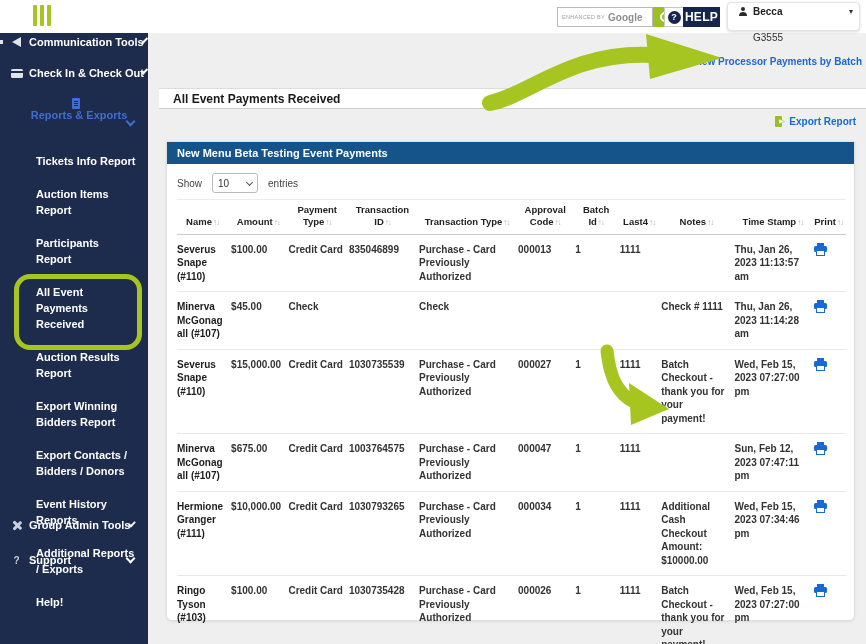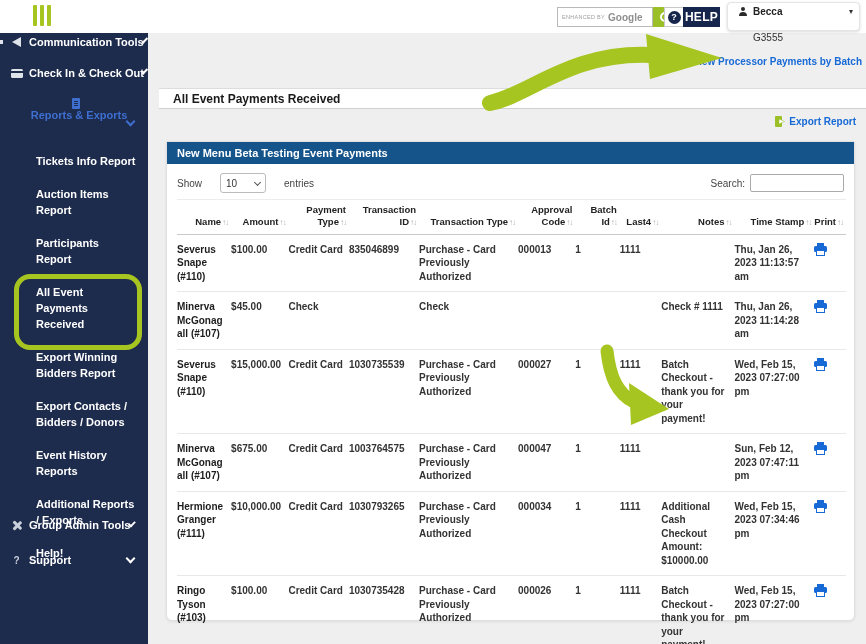--- a/index.html
+++ b/index.html
@@ -55,27 +55,27 @@
   .sub-item.circled::before{content:'';position:absolute;left:-22px;top:-10px;width:118px;height:calc(100% + 18px);border:5px solid #a6c521;border-radius:16px;pointer-events:none;}
   .bottom-items{position:absolute;left:10px;right:0;top:486px;}
   .bottom-items .top-item{margin-bottom:23px;}
   
   .main{position:absolute;left:148px;top:33px;width:718px;height:611px;background:#efefef;}
   .processor-link{position:absolute;right:4px;top:23px;font-size:10px;font-weight:bold;color:#1769d6;cursor:pointer;white-space:nowrap;}
   .title-strip{position:absolute;left:11px;top:55px;right:0;height:21px;background:#fff;border-top:1px solid #dcdcdc;border-bottom:1px solid #cfcfcf;display:flex;align-items:center;padding-left:14px;font-size:12px;font-weight:bold;color:#1a1a1a;box-sizing:border-box;}
   .export-link{position:absolute;right:10px;top:83px;font-size:10px;font-weight:bold;color:#1769d6;cursor:pointer;display:flex;align-items:center;gap:4px;}
   .table-card{position:absolute;left:18px;top:108px;width:689px;height:480px;background:#fff;border:1px solid #e0e0e0;border-radius:0 0 6px 6px;box-shadow:0 1px 3px rgba(0,0,0,.08);box-sizing:border-box;}
   .table-head-bar{height:22px;background:#15548b;color:#fff;font-size:11px;font-weight:bold;display:flex;align-items:center;padding-left:10px;}
-  .controls{display:flex;align-items:center;padding:9px 10px 5px;font-size:10px;color:#444;gap:8px;}
+  .controls{display:flex;align-items:center;padding:9px 10px 5px;font-size:10px;color:#444;}
   .pagesize{border:1px solid #bbb;border-radius:3px;width:34px;height:18px;display:flex;align-items:center;justify-content:space-between;padding:0 5px;margin:0 10px;color:#333;cursor:pointer;background:#fff;}
   .pagesize .chev2{width:4px;height:4px;border-right:1.5px solid #555;border-bottom:1.5px solid #555;transform:rotate(45deg);margin-top:-2px;}
   .search-group{margin-left:auto;display:flex;align-items:center;gap:5px;}
   .search-input{width:94px;height:18px;border:1px solid #aaa;border-radius:2px;box-sizing:border-box;font-size:10px;padding:0 4px;font-family:"Liberation Sans",sans-serif;}
   table{width:669px;margin:1px 10px 0;border-collapse:collapse;font-size:10px;color:#333;table-layout:fixed;}
-  thead th{text-align:right;font-weight:bold;font-size:9.5px;color:#222;padding:4px 3px 6px 0;border-top:1px solid #ececec;border-bottom:1px solid #c9c9c9;vertical-align:bottom;line-height:1.25;cursor:pointer;}
+  thead th{text-align:center;font-weight:bold;font-size:9.5px;color:#222;padding:4px 3px 6px 0;border-top:1px solid #ececec;border-bottom:1px solid #c9c9c9;vertical-align:bottom;line-height:1.25;cursor:pointer;}
   .sort{color:#b3b3b3;font-size:8px;margin-left:1px;letter-spacing:-1px;white-space:nowrap;}
   tbody td{padding:8px 5px 8px 0;border-bottom:1px solid #e8e8e8;vertical-align:top;line-height:1.35;font-weight:bold;color:#333;word-wrap:break-word;}
   tbody tr:last-child td{border-bottom:none;}
   td.col-name{color:#1d1d1d;}
   .col-name{width:8%;}
   .col-amount{width:8.5%;}
   .col-payment_type{width:9%;}
   .col-transaction_id{width:10.5%;}
   .col-transaction_type{width:15%;}
   .col-approval_code{width:8.5%;}
@@ -144,20 +144,21 @@
           <span class="icon-doc"></span>
         </span>
       <span class="lbl">Reports &amp; Exports</span>
       <span class="chev"></span>
     </div>
     <div class="sub-list">
         <div class="sub-item">Tickets Info Report</div>
         <div class="sub-item">Auction Items Report</div>
         <div class="sub-item">Participants Report</div>
         <div class="sub-item circled">All Event Payments Received</div>
+        <div class="sub-item">Auction Results Report</div>
         <div class="sub-item">Export Winning Bidders Report</div>
         <div class="sub-item">Export Contacts / Bidders / Donors</div>
         <div class="sub-item">Event History Reports</div>
         <div class="sub-item">Additional Reports / Exports</div>
         <div class="sub-item">Help!</div>
       </div>
   </div>
   <div class="bottom-items">
     <div class="top-item">
       <span class="side-icon">
@@ -187,24 +188,20 @@
 
   <div class="table-card">
     <div class="table-head-bar">New Menu Beta Testing Event Payments</div>
     <div class="controls">
       <span>Show</span>
       <span class="pagesize">
         <span>10</span>
         <span class="chev2"></span>
       </span>
       <span>entries</span>
-      <span class="search-group">
-        <span>Search:</span>
-        <input class="search-input" type="text" style="">
-      </span>
     </div>
     <table>
       <thead>
           <tr>
             <th class="col-name"><span>Name</span><span class="sort">↑↓</span></th>
             <th class="col-amount"><span>Amount</span><span class="sort">↑↓</span></th>
             <th class="col-payment_type"><span>Payment Type</span><span class="sort">↑↓</span></th>
             <th class="col-transaction_id"><span>Transaction ID</span><span class="sort">↑↓</span></th>
             <th class="col-transaction_type"><span>Transaction Type</span><span class="sort">↑↓</span></th>
             <th class="col-approval_code"><span>Approval Code</span><span class="sort">↑↓</span></th>

